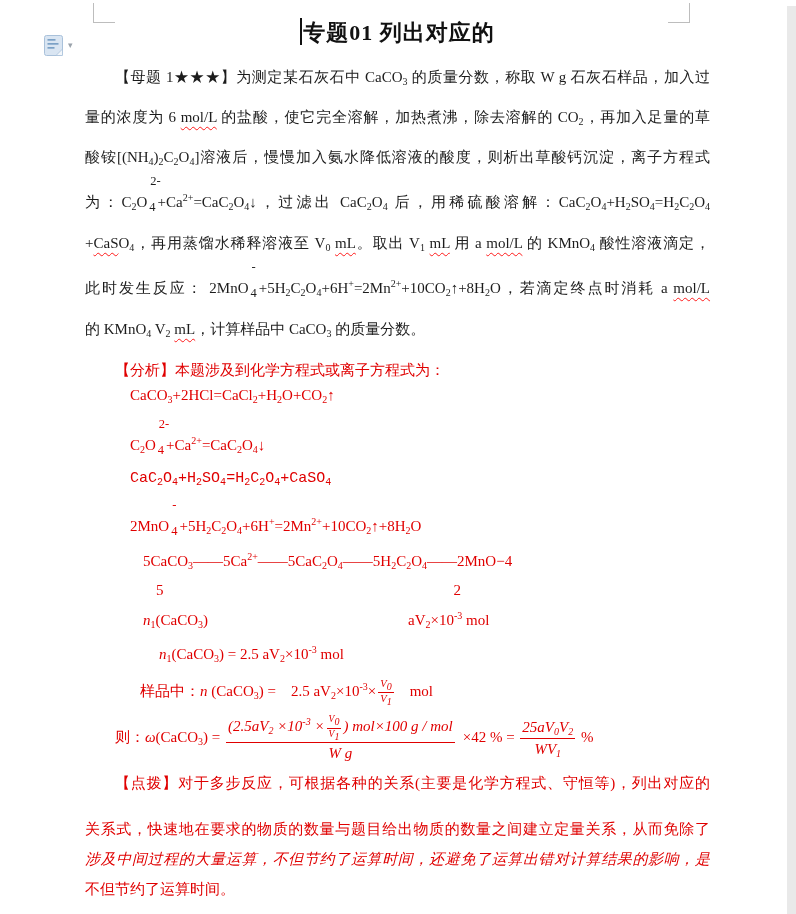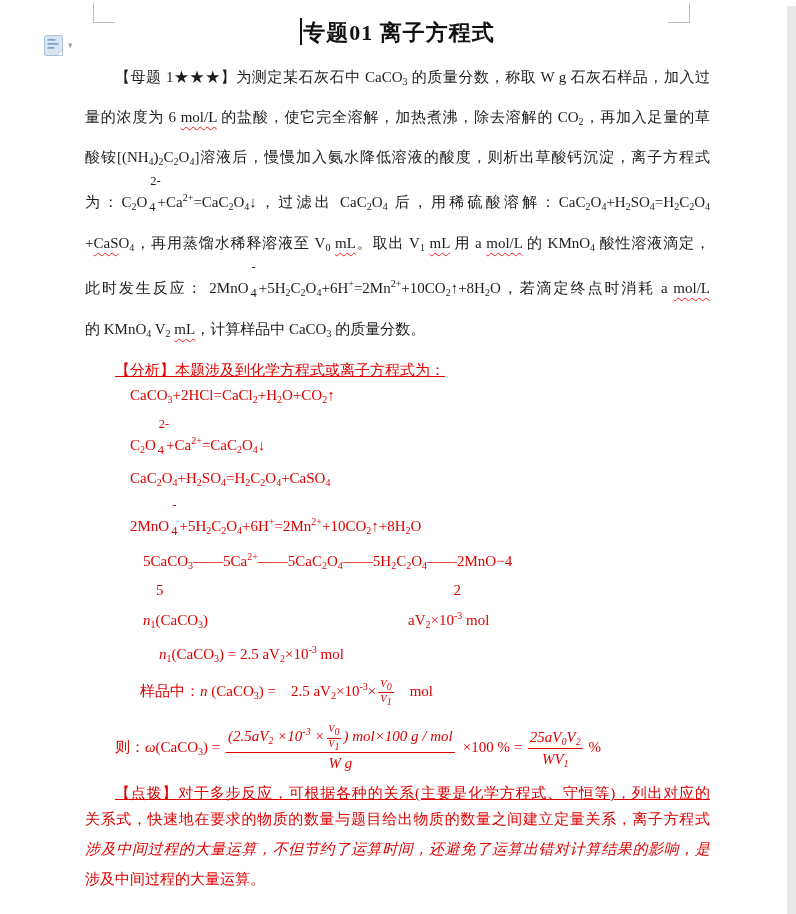--- a/index.html
+++ b/index.html
@@ -54,53 +54,53 @@
         <rect x="3.5" y="8" width="11" height="1.7" fill="#7ba1c6"></rect>
         <rect x="3.5" y="12" width="7" height="1.7" fill="#7ba1c6"></rect>
         <path d="M12 20.5 L18.5 20.5 L18.5 14 Z" fill="#f2f6fa" stroke="#a9c1da" stroke-width="0.8"></path>
       </svg>
     </span>
     <span class="chev">▾</span>
   </div>
 
   <div class="content">
     <div class="title-line">
-      <span class="caret"></span><span>专题01 离子方程式</span>
+      <span class="caret"></span><span>专题01 列出对应的</span>
     </div>
 
   <div class="line fill indent">【母题 1★★★】为测定某石灰石中 CaCO<span class="sb">3</span> 的质量分数，称取 W g 石灰石样品，加入过</div>
       <div class="line fill">量的浓度为 6 <span class="st-wavy">mol/L</span> 的盐酸，使它完全溶解，加热煮沸，除去溶解的 CO<span class="sb">2</span>，再加入足量的草</div>
       <div class="line fill">酸铵[(NH<span class="sb">4</span>)<span class="sb">2</span>C<span class="sb">2</span>O<span class="sb">4</span>]溶液后，慢慢加入氨水降低溶液的酸度，则析出草酸钙沉淀，离子方程式</div>
       <div class="line fill" style="margin-top: 6px;">为：C<span class="sb">2</span>O<span class="stack"><span class="over">2-</span><span class="base">4</span></span>+Ca<span class="sp">2</span><span class="sp">+</span>=CaC<span class="sb">2</span>O<span class="sb">4</span>↓，过滤出 CaC<span class="sb">2</span>O<span class="sb">4</span> 后，用稀硫酸溶解：CaC<span class="sb">2</span>O<span class="sb">4</span>+H<span class="sb">2</span>SO<span class="sb">4</span>=H<span class="sb">2</span>C<span class="sb">2</span>O<span class="sb">4</span></div>
       <div class="line fill">+<span class="st-wavy">CaS</span>O<span class="sb">4</span>，再用蒸馏水稀释溶液至 V<span class="sb">0</span> <span class="st-wavy">mL</span>。取出 V<span class="sb">1</span> <span class="st-wavy">mL</span> 用 a <span class="st-wavy">mol/L</span> 的 KMnO<span class="sb">4</span> 酸性溶液滴定，</div>
       <div class="line fill" style="margin-top: 6px;">此时发生反应： 2MnO<span class="stack"><span class="over">-</span><span class="base">4</span></span>+5H<span class="sb">2</span>C<span class="sb">2</span>O<span class="sb">4</span>+6H<span class="sp">+</span>=2Mn<span class="sp">2</span><span class="sp">+</span>+10CO<span class="sb">2</span>↑+8H<span class="sb">2</span>O，若滴定终点时消耗 a <span class="st-wavy">mol/L</span></div>
       <div class="line">的 KMnO<span class="sb">4</span> V<span class="sb">2</span> <span class="st-wavy">mL</span>，计算样品中 CaCO<span class="sb">3</span> 的质量分数。</div>
-      <div class="line red indent" style="margin-top: 12px; margin-bottom: 0px; text-decoration: underline;">【分析】本题涉及到化学方程式或离子方程式为：</div>
+      <div class="line red indent" style="margin-top: 12px; margin-bottom: 0px;">【分析】本题涉及到化学方程式或离子方程式为：</div>
       <div class="line red" style="margin-left: 45px; margin-bottom: 0px;">CaCO<span class="sb">3</span>+2HCl=CaCl<span class="sb">2</span>+H<span class="sb">2</span>O+CO<span class="sb">2</span>↑</div>
       <div class="line red" style="margin-left: 45px; margin-top: 16px; margin-bottom: 0px;">C<span class="sb">2</span>O<span class="stack"><span class="over">2-</span><span class="base">4</span></span>+Ca<span class="sp">2</span><span class="sp">+</span>=CaC<span class="sb">2</span>O<span class="sb">4</span>↓</div>
-      <div class="line red" style="margin-left: 45px; margin-top: 3px; margin-bottom: 0px;">CaC<span class="sb">2</span>O<span class="sb">4</span>+H<span class="sb">2</span>SO<span class="sb">4</span>=H<span class="sb">2</span>C<span class="sb">2</span>O<span class="sb">4</span>+CaSO<span class="sb">4</span></div>
+      <div class="line red" style="margin-left: 45px; margin-top: 3px; margin-bottom: 0px; font-family: Liberation Mono, monospace;">CaC<span class="sb">2</span>O<span class="sb">4</span>+H<span class="sb">2</span>SO<span class="sb">4</span>=H<span class="sb">2</span>C<span class="sb">2</span>O<span class="sb">4</span>+CaSO<span class="sb">4</span></div>
       <div class="line red" style="margin-left: 45px; margin-top: 14px; margin-bottom: 0px;">2MnO<span class="stack"><span class="over">-</span><span class="base">4</span></span>+5H<span class="sb">2</span>C<span class="sb">2</span>O<span class="sb">4</span>+6H<span class="sp">+</span>=2Mn<span class="sp">2</span><span class="sp">+</span>+10CO<span class="sb">2</span>↑+8H<span class="sb">2</span>O</div>
       <div class="line red" style="margin-left: 58px; margin-bottom: 0px;">5CaCO<span class="sb">3</span>——5Ca<span class="sp">2</span><span class="sp">+</span>——5CaC<span class="sb">2</span>O<span class="sb">4</span>——5H<span class="sb">2</span>C<span class="sb">2</span>O<span class="sb">4</span>——2MnO−4</div>
       <div class="line red" style="margin-left: 71px; margin-bottom: 0px;">5<span style="margin-left: 290px;">2</span></div>
       <div class="line red" style="margin-left: 58px; margin-bottom: 0px;"><span class="st-i">n</span><span class="sb">1</span>(CaCO<span class="sb">3</span>)<span style="margin-left: 200px;">aV<span class="sb">2</span>×10<span class="sp">-</span><span class="sp">3</span> mol</span></div>
       <div class="line red" style="margin-left: 74px; margin-bottom: 3px;"><span class="st-i">n</span><span class="sb">1</span>(CaCO<span class="sb">3</span>) = 2.5 aV<span class="sb">2</span>×10<span class="sp">-</span><span class="sp">3</span> mol</div>
-      <div class="line red" style="margin-left: 55px; margin-bottom: 16px;">样品中：<span class="st-i">n</span> (CaCO<span class="sb">3</span>) =　2.5 aV<span class="sb">2</span>×10<span class="sp">-</span><span class="sp">3</span>×<span class="frac">
+      <div class="line red" style="margin-left: 55px; margin-bottom: 6px;">样品中：<span class="st-i">n</span> (CaCO<span class="sb">3</span>) =　2.5 aV<span class="sb">2</span>×10<span class="sp">-</span><span class="sp">3</span>×<span class="frac">
           <span class="num"><span class="st-i">V<span class="sb">0</span></span></span>
           <span class="den"><span class="st-i">V<span class="sb">1</span></span></span>
         </span><span style="margin-left: 14px;">mol</span></div>
       <div class="line red" style="margin-left: 30px; margin-top: 4px; margin-bottom: 6px;">则：<span class="st-i">ω</span>(CaCO<span class="sb">3</span>) = <span class="frac big">
           <span class="num"><span class="st-i">(2.5aV<span class="sb">2</span> ×10<span class="sp">-</span><span class="sp">3</span> ×</span><span class="frac">
               <span class="num"><span class="st-i">V<span class="sb">0</span></span></span>
               <span class="den"><span class="st-i">V<span class="sb">1</span></span></span>
             </span><span class="st-i">) mol×100 g / mol</span></span>
           <span class="den"><span class="st-i">W g</span></span>
-        </span><span style="margin-left: 6px;">×100 % = </span><span class="frac big">
+        </span><span style="margin-left: 6px;">×42 % = </span><span class="frac big">
           <span class="num"><span class="st-i">25aV<span class="sb">0</span>V<span class="sb">2</span></span></span>
           <span class="den"><span class="st-i">WV<span class="sb">1</span></span></span>
         </span> %</div>
-      <div class="line red fill indent" style="margin-top: 8px; margin-bottom: 1px; text-decoration: underline;">【点拨】对于多步反应，可根据各种的关系(主要是化学方程式、守恒等)，列出对应的</div>
-      <div class="line red fill" style="margin-bottom: 5px;">关系式，快速地在要求的物质的数量与题目给出物质的数量之间建立定量关系，离子方程式</div>
+      <div class="line red fill indent" style="margin-top: 8px; margin-bottom: 21px;">【点拨】对于多步反应，可根据各种的关系(主要是化学方程式、守恒等)，列出对应的</div>
+      <div class="line red fill" style="margin-bottom: 5px;">关系式，快速地在要求的物质的数量与题目给出物质的数量之间建立定量关系，从而免除了</div>
       <div class="line red fill" style="margin-bottom: 5px; font-style: italic;">涉及中间过程的大量运算，不但节约了运算时间，还避免了运算出错对计算结果的影响，是</div>
-      <div class="line red" style="margin-bottom: 7px;">涉及中间过程的大量运算。</div>
+      <div class="line red" style="margin-bottom: 7px;">不但节约了运算时间。</div>
     </div>
 
   <div class="edge-strip"></div>
 </div>
 
 </body></html>

